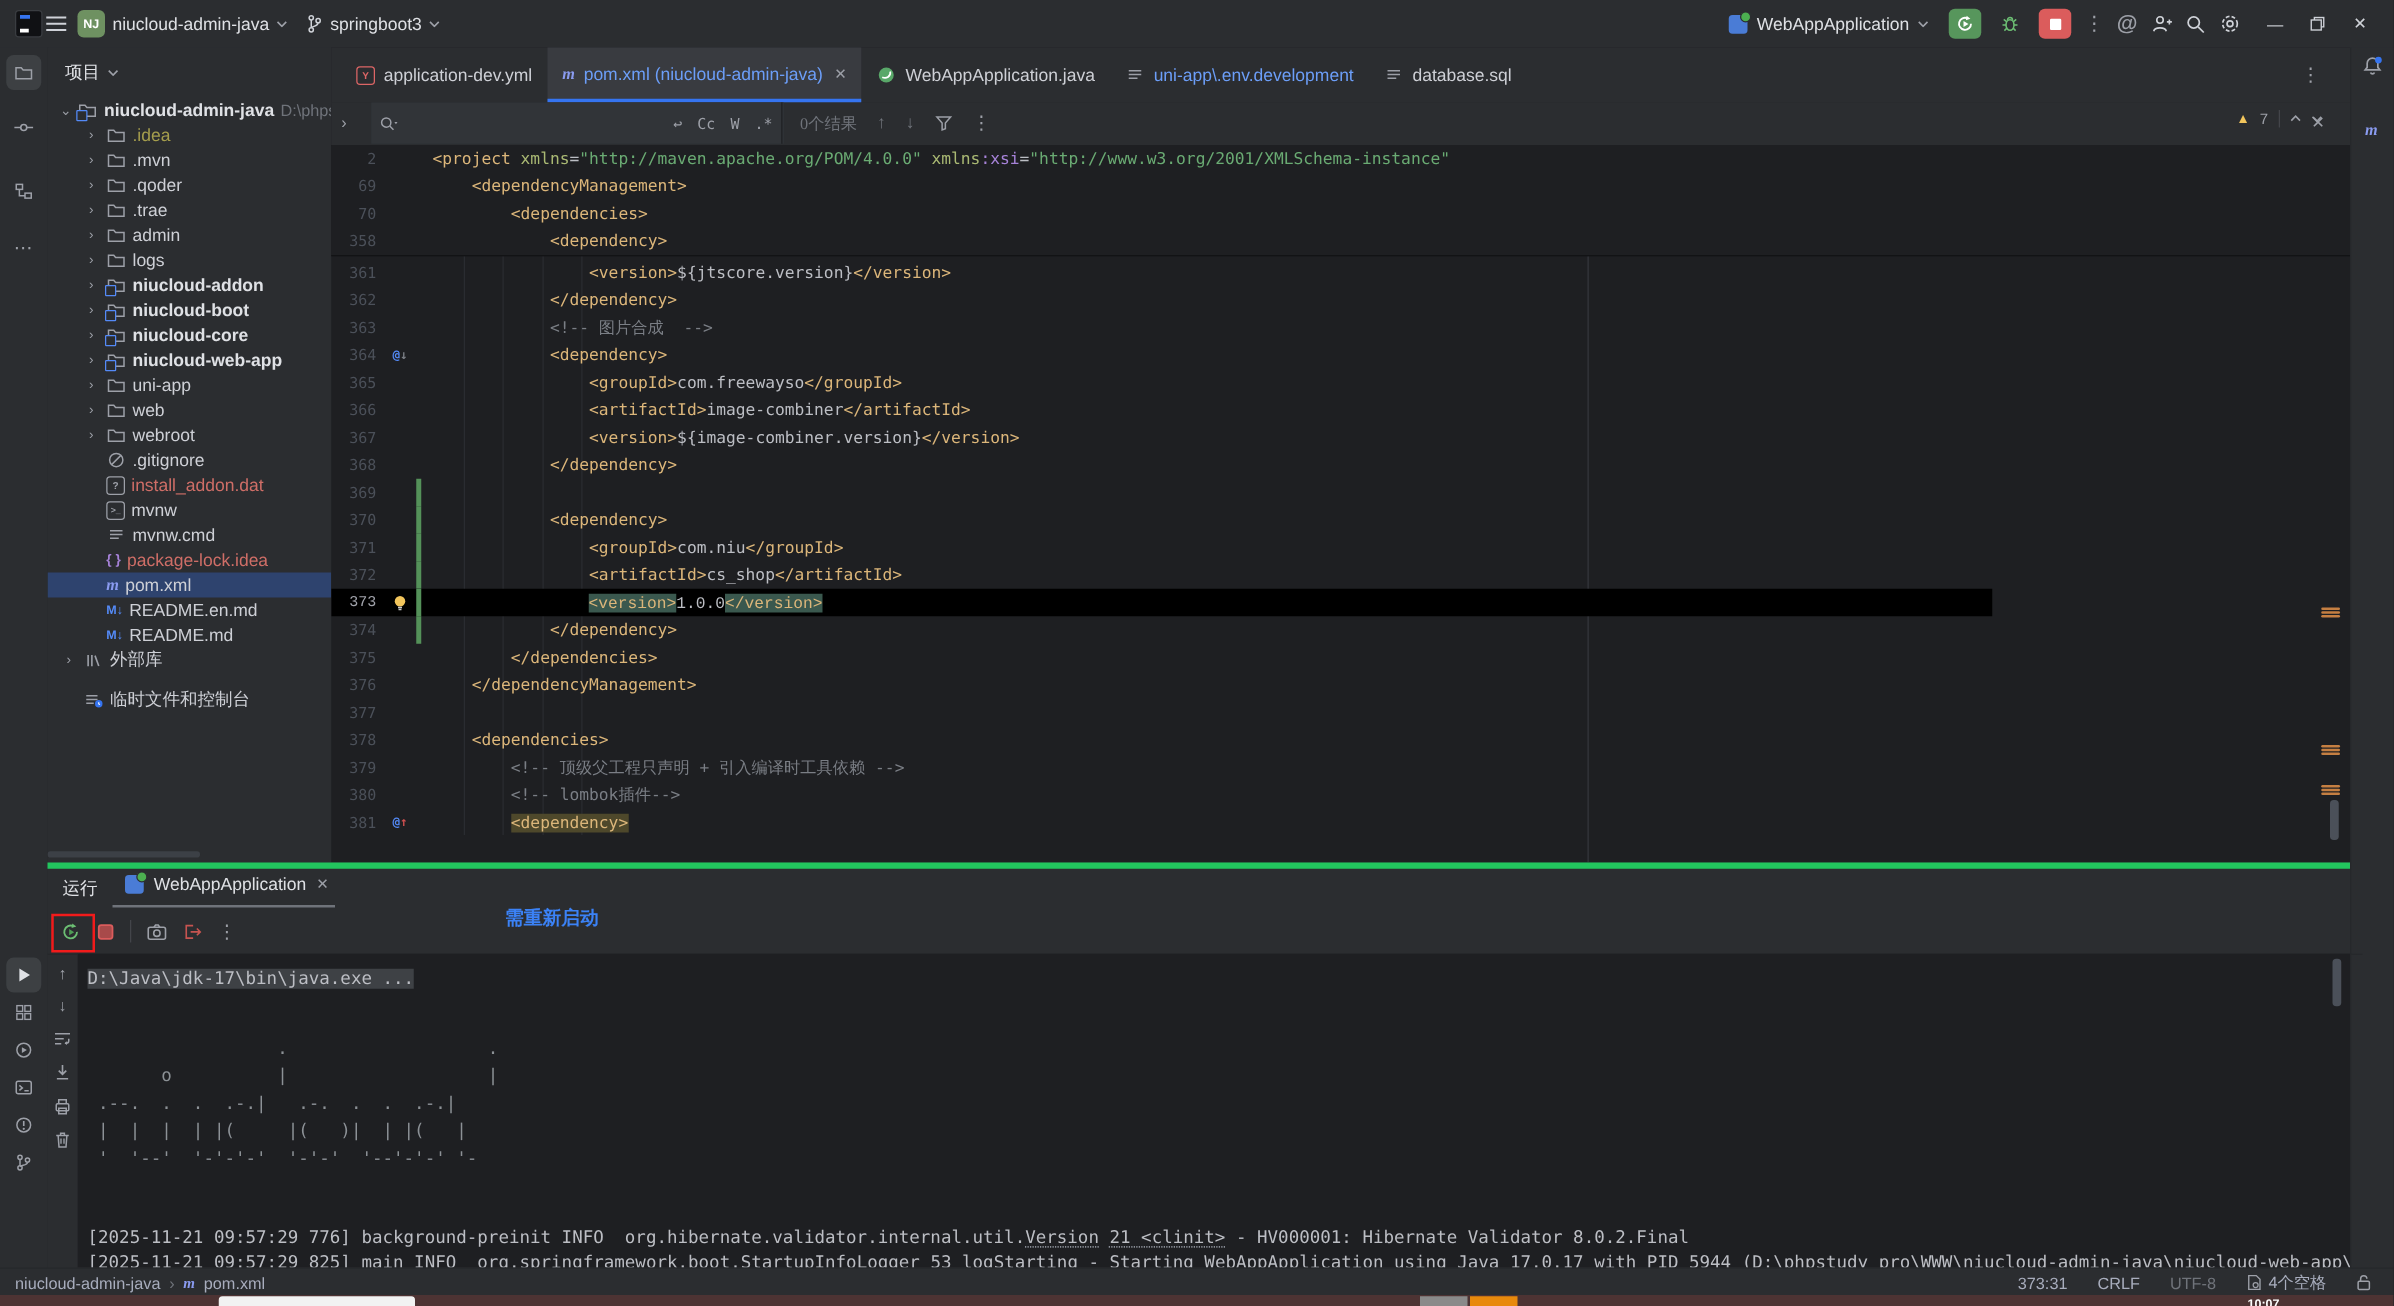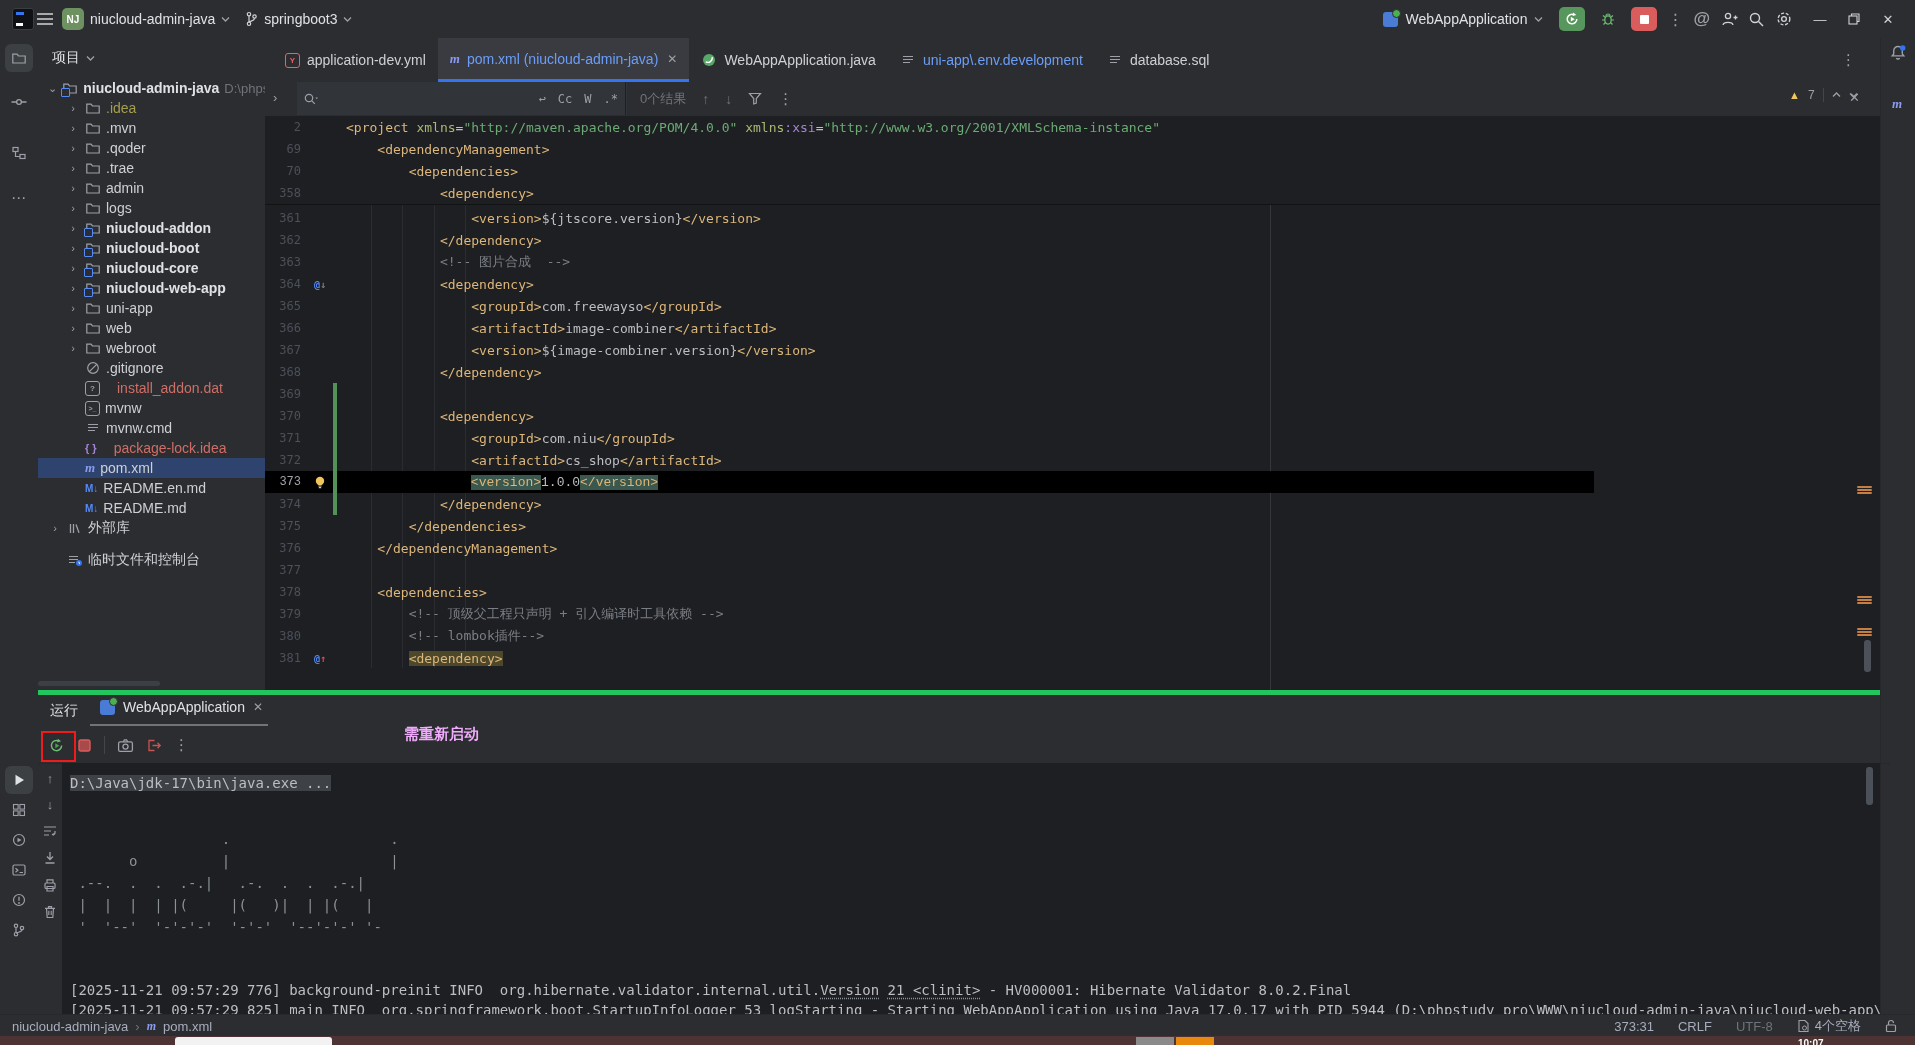--- a/index.html
+++ b/index.html
@@ -36,21 +36,21 @@
   .act-ic{position:absolute;left:5px;width:28px;height:28px;border-radius:6px;display:flex;align-items:center;justify-content:center;}
   .act-ic.sel{background:#3d4043;}
 
   
   .tree{position:absolute;left:38px;top:38px;width:227px;height:652px;background:#2b2d30;overflow:hidden;}
   .tree-head{height:40px;display:flex;align-items:center;gap:6px;padding-left:14px;font-size:14px;}
   .titem{height:20px;display:flex;align-items:center;gap:5px;white-space:nowrap;font-size:14px;color:#ced0d6;}
   .titem.selected{background:#2e436e;}
   .titem .lbl.bold{font-weight:bold;color:#dfe1e5;}
   .titem .lbl.olive{color:#a59e4d;}
-  .titem .lbl.red{color:#cf6e67;margin-left:12px;}
+  .titem .lbl.red{color:#cf6e67;}
   .titem .sfx{color:#6f737a;font-size:13px;}
   .tarrow{width:14px;color:#9da0a8;font-size:11px;display:inline-flex;justify-content:center;}
   .tree-hscroll{position:absolute;left:0;bottom:4px;width:122px;height:5px;border-radius:3px;background:#4b5059;opacity:.55;}
   .modbadge{position:relative;}
   .modbadge i{position:absolute;left:-1px;bottom:-1px;width:7px;height:7px;background:#2b2d30;border:1.6px solid #548af7;border-radius:1px;}
 
   
   .editorcol{position:absolute;left:265px;top:38px;width:1615px;height:652px;background:#1e1f22;}
   .tabbar{position:absolute;left:0;top:0;width:1615px;height:44px;background:#2b2d30;border-bottom:1px solid #26282b;display:flex;align-items:stretch;padding-left:8px;}
   .tab{display:flex;align-items:center;gap:7px;padding:0 12px;font-size:14px;color:#ced0d6;position:relative;}
@@ -62,21 +62,21 @@
   .mvicon{color:#8a9bf0;font-style:italic;font-weight:bold;font-size:13px;font-family:"Liberation Serif",serif;}
   .mdicon{color:#548af7;font-size:10px;font-weight:bold;white-space:nowrap;}
   .jsicon{color:#a682d8;font-size:11px;font-weight:bold;}
 
   
   .searchrow{position:absolute;left:0;top:44px;width:1615px;height:34px;background:#2b2d30;border-bottom:1px solid #1a1b1e;}
   .srch-fold{position:absolute;left:8px;top:8px;color:#9da0a8;font-size:13px;}
   .srch-field{position:absolute;left:32px;top:0;width:318px;height:33px;background:#313438;display:flex;align-items:center;padding:0 6px;gap:6px;}
   .srch-field input{flex:1;background:transparent;border:none;outline:none;color:#dfe1e5;font-size:13px;min-width:10px;}
   .toggle{color:#9da0a8;font-size:12px;padding:1px 3px;font-family:"DejaVu Sans Mono",monospace;}
-  .srch-right{position:absolute;left:360px;top:0;height:33px;display:flex;align-items:center;gap:16px;padding-left:14px;border-left:1px solid #1e1f22;}
+  .srch-right{position:absolute;left:360px;top:0;height:33px;display:flex;align-items:center;gap:16px;padding-left:14px;border-left:1px solid #1e1f22;font-family:Liberation Serif, serif;}
   .srch-x{position:absolute;left:1584px;top:8px;color:#9da0a8;font-size:13px;}
 
   
   .inspections{position:absolute;left:1524px;top:50px;display:flex;align-items:center;gap:8px;color:#9da0a8;font-size:12px;}
   .floatwidget{position:absolute;left:1498px;top:88px;width:62px;height:30px;background:#393b40;border:1px solid #4a4d50;border-radius:6px;
                display:flex;align-items:center;justify-content:center;gap:8px;color:#9da0a8;font-size:12px;}
   .stripemark{position:absolute;left:1592px;width:15px;height:8px;display:flex;flex-direction:column;justify-content:space-between;}
   .stripemark i{height:2px;background:#c57f42;border-radius:1px;}
   .vthumb{position:absolute;left:1599px;width:7px;height:32px;border-radius:3px;background:#4b5059;}
   .colguide{position:absolute;left:1005px;top:78px;width:1px;height:574px;background:#34373c;}
@@ -111,21 +111,21 @@
 
   
   .runpanel{position:absolute;left:38px;top:690px;width:1842px;height:324px;background:#2b2d30;border-top:5px solid #22c55e;}
   .rp-head{position:absolute;left:0;top:0;width:100%;height:32px;}
   .rp-title{position:absolute;left:12px;top:7px;font-size:14px;color:#dfe1e5;}
   .rp-tab{position:absolute;left:62px;top:4px;display:flex;align-items:center;gap:8px;font-size:14px;color:#dfe1e5;}
   .rp-underline{position:absolute;left:52px;top:29px;width:178px;height:2px;background:#6f737a;}
   .rp-toolbar{position:absolute;left:0;top:32px;width:100%;height:36px;display:flex;align-items:center;gap:12px;padding-left:10px;border-bottom:1px solid #26282b;}
   .rp-sep{width:1px;height:18px;background:#43454a;}
   .anno-rect{position:absolute;left:3px;top:36px;width:31px;height:27px;border:2px solid #f21b1b;z-index:5;}
-  .anno-text{position:absolute;left:366px;top:30px;color:#f0abfc;font-size:15px;font-weight:bold;z-index:5;}
+  .anno-text{position:absolute;left:366px;top:30px;color:#3b82f6;font-size:15px;font-weight:bold;z-index:5;}
   .ctoolbar{position:absolute;left:0;top:68px;width:24px;bottom:0;border-right:1px solid #35373b;display:flex;flex-direction:column;align-items:center;gap:11px;padding-top:8px;color:#9da0a8;}
   .console{position:absolute;left:24px;top:68px;right:0;bottom:0;background:#1e1f22;overflow:hidden;
            font-family:"DejaVu Sans Mono",monospace;font-size:14px;color:#bcbec4;padding:10px 0 0 8px;}
   .cline{height:20px;line-height:20px;white-space:pre;}
   .cl-s{background:#3e4145;}
   .cl-u{text-decoration:underline dotted #8a8f98;text-underline-offset:3px;}
   .banner{margin-top:35px;color:#8c9196;}
   .banner .cline{height:22px;line-height:22px;}
   .logs{margin-top:42px;}
   .con-thumb{position:absolute;left:1828px;top:72px;width:7px;height:38px;border-radius:3px;background:#4b5059;}

